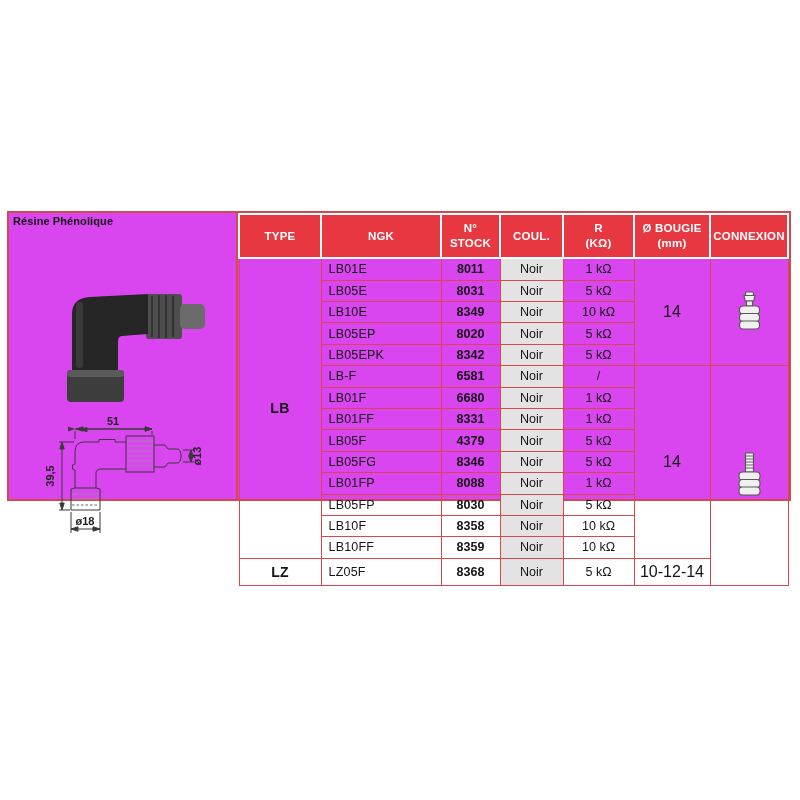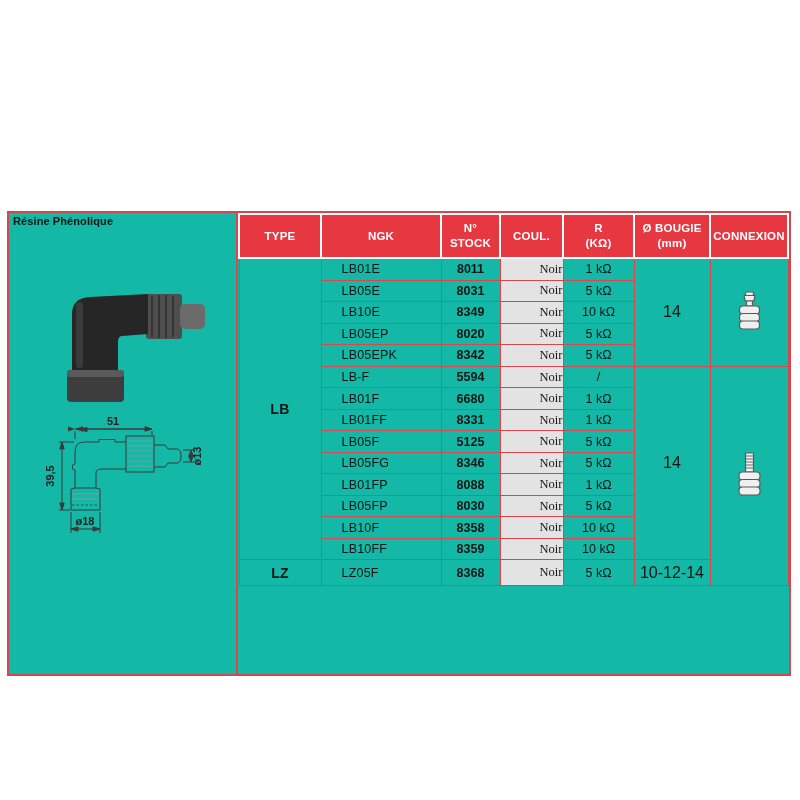--- a/index.html
+++ b/index.html
@@ -1,21 +1,21 @@
 <!DOCTYPE html>
 <html><head>
 <meta charset="utf-8">
 <style>
   * { margin:0; padding:0; box-sizing:border-box; }
   html,body { width:800px; height:800px; background:#ffffff; font-family:"Liberation Sans",sans-serif; }
   .page { position:relative; width:800px; height:800px; background:#fff; overflow:hidden; }
 
   .sheet {
-    position:absolute; left:7px; top:211px; width:784px; height:465px;
-    border:2px solid #cf4a4e; background:#14b8a6; display:flex;
+    position:absolute; left:7px; top:211px; width:784px; height:290px;
+    border:2px solid #cf4a4e; background:#d946ef; display:flex;
   }
 
   
   .left-panel { position:relative; width:231px; height:100%; border-right:2px solid #d9464c; }
   .panel-title { position:absolute; top:2px; left:4px; font-size:11px; font-weight:bold; color:#141414; letter-spacing:0.1px; }
   .photo { position:absolute; left:55px; top:75px; }
   .drawing { position:absolute; left:20px; top:196px; }
   .drawing text { font-family:"Liberation Sans",sans-serif; font-size:11px; font-weight:bold; fill:#222; }
 
   
@@ -26,23 +26,23 @@
   .spec-table thead tr { height:44px;margin-left:22px; }
   .spec-table th {
     background:#e73740; color:#ffffff; font-size:11.5px; font-weight:bold;
     border:2.5px solid #ffffff; white-space:pre-line; text-align:center;
     vertical-align:middle; line-height:1.3; letter-spacing:0.2px;
   }
   .spec-table td {
     border:1.5px solid #d9464c; font-size:12.5px; color:#141414;
     vertical-align:middle; padding:0; overflow:hidden;
   }
-  td.ngk   { text-align:left; padding-left:20px; letter-spacing:0.2px; }
+  td.ngk   { text-align:left; padding-left:7px; letter-spacing:0.2px; }
   td.stock { text-align:center; font-weight:bold;margin-left:40px; }
-  td.coul  { text-align:right; background:#e3e3e3;font-family:Liberation Serif, serif; }
+  td.coul  { text-align:center; background:#e3e3e3; }
   td.r     { text-align:center; }
   td.type-cell { text-align:center; font-weight:bold; font-size:14px; letter-spacing:0.3px; }
   td.bougie { text-align:center; font-size:16px; }
   td.connexion { text-align:center; }
   td.connexion svg { display:inline-block; vertical-align:middle; }
 </style>
 </head>
 <body>
 
 <div class="page">
@@ -188,21 +188,21 @@
             <td class="r">5 kΩ</td>
           </tr>
           <tr>
             <td class="ngk">LB05EPK</td>
             <td class="stock">8342</td>
             <td class="coul">Noir</td>
             <td class="r">5 kΩ</td>
           </tr>
           <tr>
             <td class="ngk">LB-F</td>
-            <td class="stock">5594</td>
+            <td class="stock">6581</td>
             <td class="coul">Noir</td>
             <td class="r">/</td>
             <td class="bougie" rowspan="9">14</td>
             <td class="connexion" rowspan="10"><svg width="29" height="48" viewBox="0 0 29 48">
                 <g stroke="#5a5a5a" stroke-width="1.2" fill="#f0f0f0" stroke-linejoin="round">
                   <rect x="10.5" y="1" width="8" height="19"></rect>
                   <g stroke-width="0.9">
                     <line x1="10.5" y1="4" x2="18.5" y2="4"></line>
                     <line x1="10.5" y1="7" x2="18.5" y2="7"></line>
                     <line x1="10.5" y1="10" x2="18.5" y2="10"></line>
@@ -222,21 +222,21 @@
             <td class="r">1 kΩ</td>
           </tr>
           <tr>
             <td class="ngk">LB01FF</td>
             <td class="stock">8331</td>
             <td class="coul">Noir</td>
             <td class="r">1 kΩ</td>
           </tr>
           <tr>
             <td class="ngk">LB05F</td>
-            <td class="stock">5125</td>
+            <td class="stock">4379</td>
             <td class="coul">Noir</td>
             <td class="r">5 kΩ</td>
           </tr>
           <tr>
             <td class="ngk">LB05FG</td>
             <td class="stock">8346</td>
             <td class="coul">Noir</td>
             <td class="r">5 kΩ</td>
           </tr>
           <tr>

